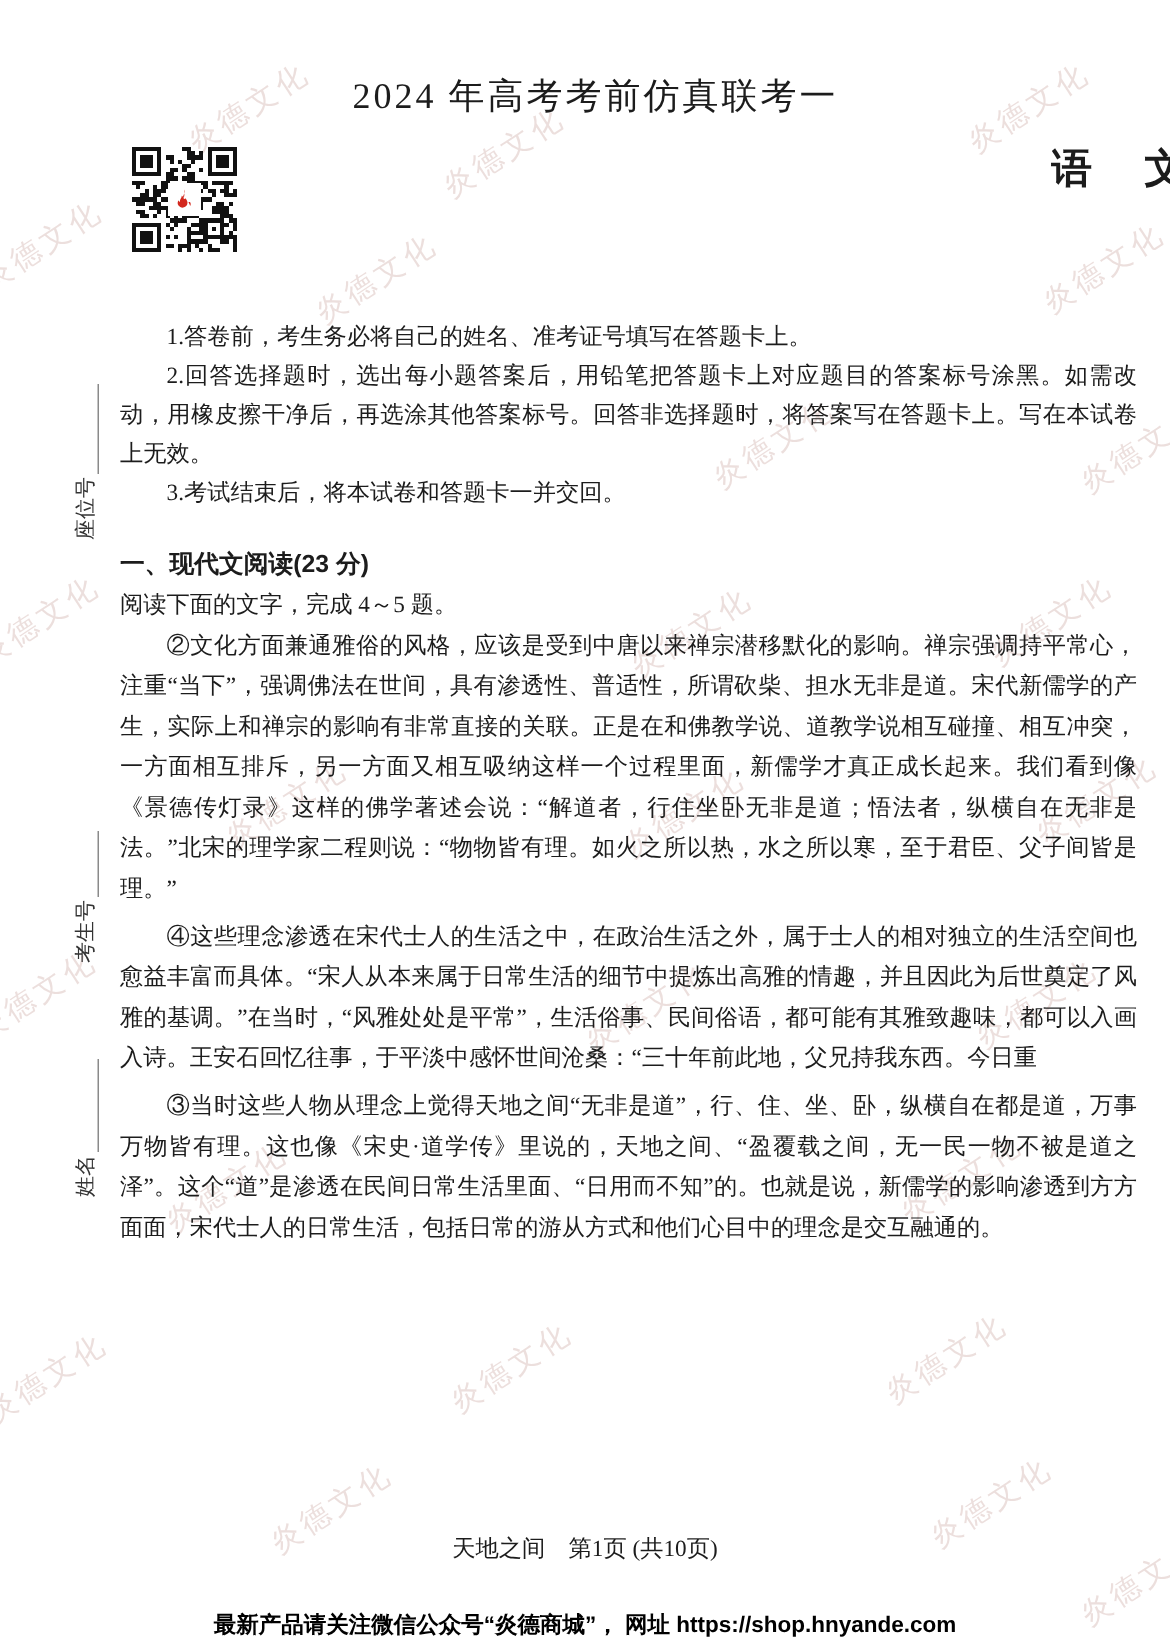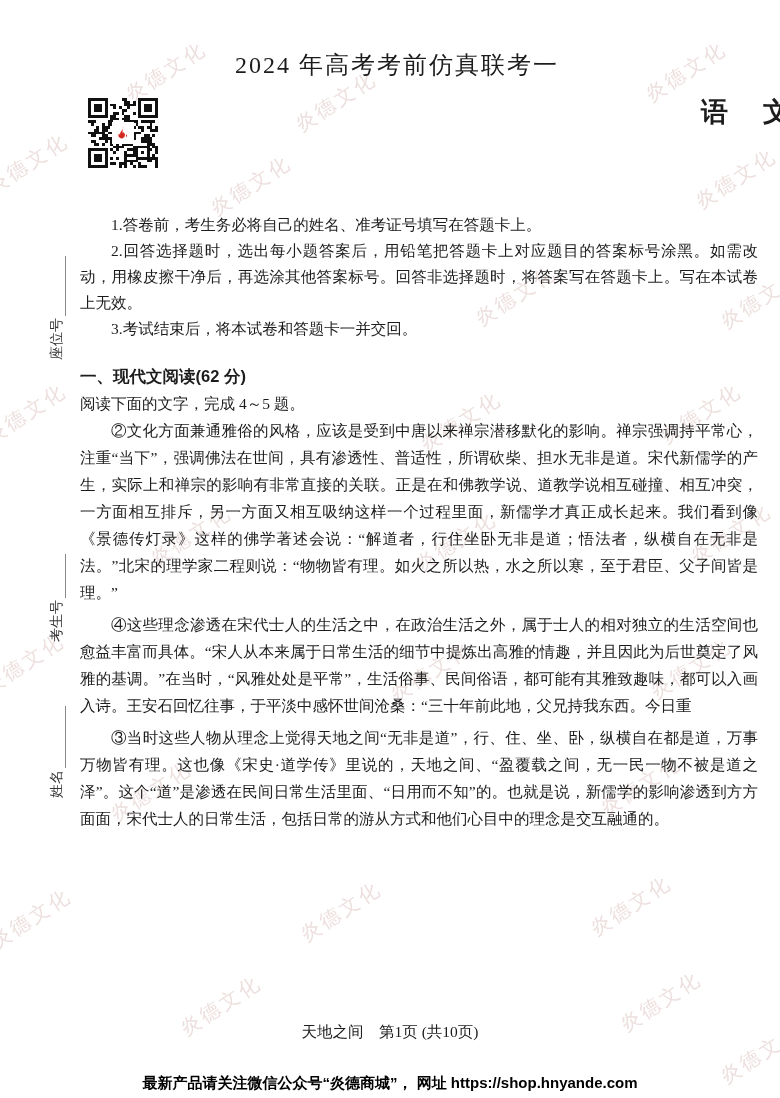--- a/index.html
+++ b/index.html
@@ -356,21 +356,21 @@
       <div class="subject-title">语　文</div>
     </div>
 
     <section class="notice">
       <p class="indent">1.答卷前，考生务必将自己的姓名、准考证号填写在答题卡上。</p>
       <p class="indent">2.回答选择题时，选出每小题答案后，用铅笔把答题卡上对应题目的答案标号涂黑。如需改动，用橡皮擦干净后，再选涂其他答案标号。回答非选择题时，将答案写在答题卡上。写在本试卷上无效。</p>
       <p class="indent">3.考试结束后，将本试卷和答题卡一并交回。</p>
     </section>
 
     <section class="main">
-      <p class="section-heading">一、现代文阅读(62 分)</p>
+      <p class="section-heading">一、现代文阅读(23 分)</p>
       <p class="instruction">阅读下面的文字，完成 4～5 题。</p>
       <p class="para">②文化方面兼通雅俗的风格，应该是受到中唐以来禅宗潜移默化的影响。禅宗强调持平常心，注重“当下”，强调佛法在世间，具有渗透性、普适性，所谓砍柴、担水无非是道。宋代新儒学的产生，实际上和禅宗的影响有非常直接的关联。正是在和佛教学说、道教学说相互碰撞、相互冲突，一方面相互排斥，另一方面又相互吸纳这样一个过程里面，新儒学才真正成长起来。我们看到像《景德传灯录》这样的佛学著述会说：“解道者，行住坐卧无非是道；悟法者，纵横自在无非是法。”北宋的理学家二程则说：“物物皆有理。如火之所以热，水之所以寒，至于君臣、父子间皆是理。”</p>
       <p class="para">④这些理念渗透在宋代士人的生活之中，在政治生活之外，属于士人的相对独立的生活空间也愈益丰富而具体。“宋人从本来属于日常生活的细节中提炼出高雅的情趣，并且因此为后世奠定了风雅的基调。”在当时，“风雅处处是平常”，生活俗事、民间俗语，都可能有其雅致趣味，都可以入画入诗。王安石回忆往事，于平淡中感怀世间沧桑：“三十年前此地，父兄持我东西。今日重</p>
       <p class="para">③当时这些人物从理念上觉得天地之间“无非是道”，行、住、坐、卧，纵横自在都是道，万事万物皆有理。这也像《宋史·道学传》里说的，天地之间、“盈覆载之间，无一民一物不被是道之泽”。这个“道”是渗透在民间日常生活里面、“日用而不知”的。也就是说，新儒学的影响渗透到方方面面，宋代士人的日常生活，包括日常的游从方式和他们心目中的理念是交互融通的。</p>
     </section>
 
   </div>
 
   <div class="page-footer">天地之间　第1页 (共10页)</div>
   <div class="promo-footer">最新产品请关注微信公众号“炎德商城”， 网址 https://shop.hnyande.com</div>

